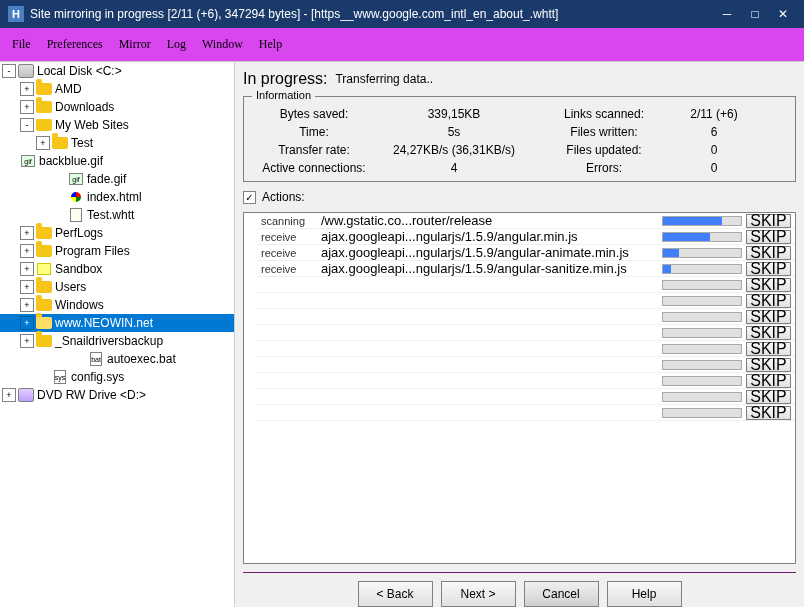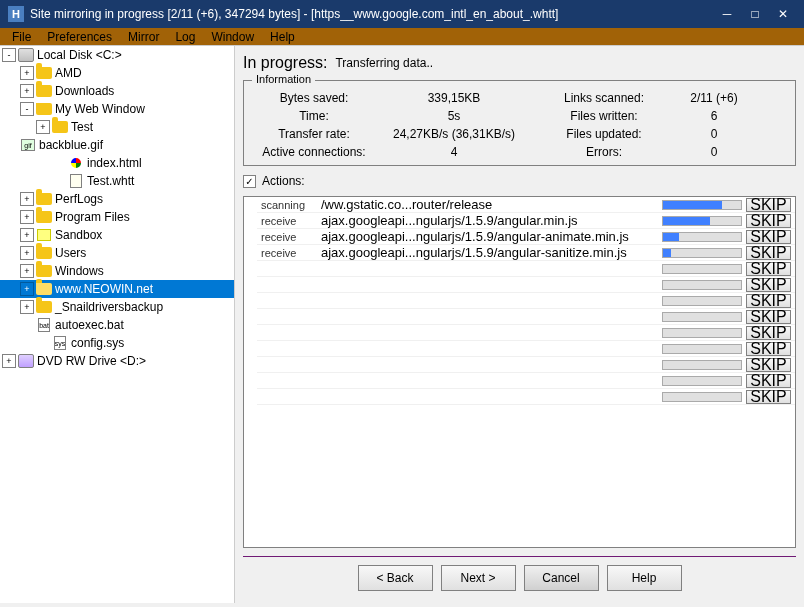--- a/index.html
+++ b/index.html
@@ -52,26 +52,27 @@
       color: white;
       cursor: pointer;
       display: flex;
       align-items: center;
       justify-content: center;
       font-size: 12px;
     }
 
     
     .menu-bar {
-      background: #a16207;
-      height: 18px;
+      background: #d946ef;
+      height: 34px;
       display: flex;
       align-items: center;
       padding: 0 4px;
       border-bottom: 1px solid #ccc;
+      font-family: Liberation Serif, serif;
     }
     .menu-item {
       padding: 2px 8px;
       cursor: pointer;
       font-size: 12px;
     }
 
     
     .main-container {
       display: flex;
@@ -415,51 +416,58 @@
           <div class="icon-folder"></div>
         </div>
       <span>Downloads</span>
     </div>
 
     <div class="tree-item" style="padding-left:20px;">
       <div class="tree-expander">-</div>
       <div class="tree-icon">
           <div class="icon-folder-open"></div>
         </div>
-      <span>My Web Window</span>
+      <span>My Web Sites</span>
     </div>
 
     <div class="tree-item" style="padding-left:36px;">
       <div class="tree-expander">+</div>
       <div class="tree-icon">
           <div class="icon-folder"></div>
         </div>
       <span>Test</span>
     </div>
 
     <div class="tree-item" style="">
       <div class="tree-expander empty"></div>
       <div class="tree-icon">
           <div class="icon-gif">gif</div>
         </div>
       <span>backblue.gif</span>
     </div>
 
-
     <div class="tree-item" style="padding-left:52px;">
       <div class="tree-expander empty"></div>
       <div class="tree-icon">
-          <div class="icon-chrome"></div>
-        </div>
-      <span>index.html</span>
+          <div class="icon-gif">gif</div>
+        </div>
+      <span>fade.gif</span>
     </div>
 
     <div class="tree-item" style="padding-left:52px;">
       <div class="tree-expander empty"></div>
       <div class="tree-icon">
+          <div class="icon-chrome"></div>
+        </div>
+      <span>index.html</span>
+    </div>
+
+    <div class="tree-item" style="padding-left:52px;">
+      <div class="tree-expander empty"></div>
+      <div class="tree-icon">
           <div class="icon-whtt"></div>
         </div>
       <span>Test.whtt</span>
     </div>
 
     <div class="tree-item" style="padding-left:20px;">
       <div class="tree-expander">+</div>
       <div class="tree-icon">
           <div class="icon-folder"></div>
         </div>
@@ -507,21 +515,21 @@
     </div>
 
     <div class="tree-item" style="padding-left:20px;">
       <div class="tree-expander">+</div>
       <div class="tree-icon">
           <div class="icon-folder"></div>
         </div>
       <span>_Snaildriversbackup</span>
     </div>
 
-    <div class="tree-item" style="padding-left:20px;">
+    <div class="tree-item" style="padding-left:36px;margin-left:36px;">
       <div class="tree-expander empty"></div>
       <div class="tree-icon">
           <div class="icon-file">bat</div>
         </div>
       <span>autoexec.bat</span>
     </div>
 
     <div class="tree-item" style="padding-left:36px;">
       <div class="tree-expander empty"></div>
       <div class="tree-icon">

